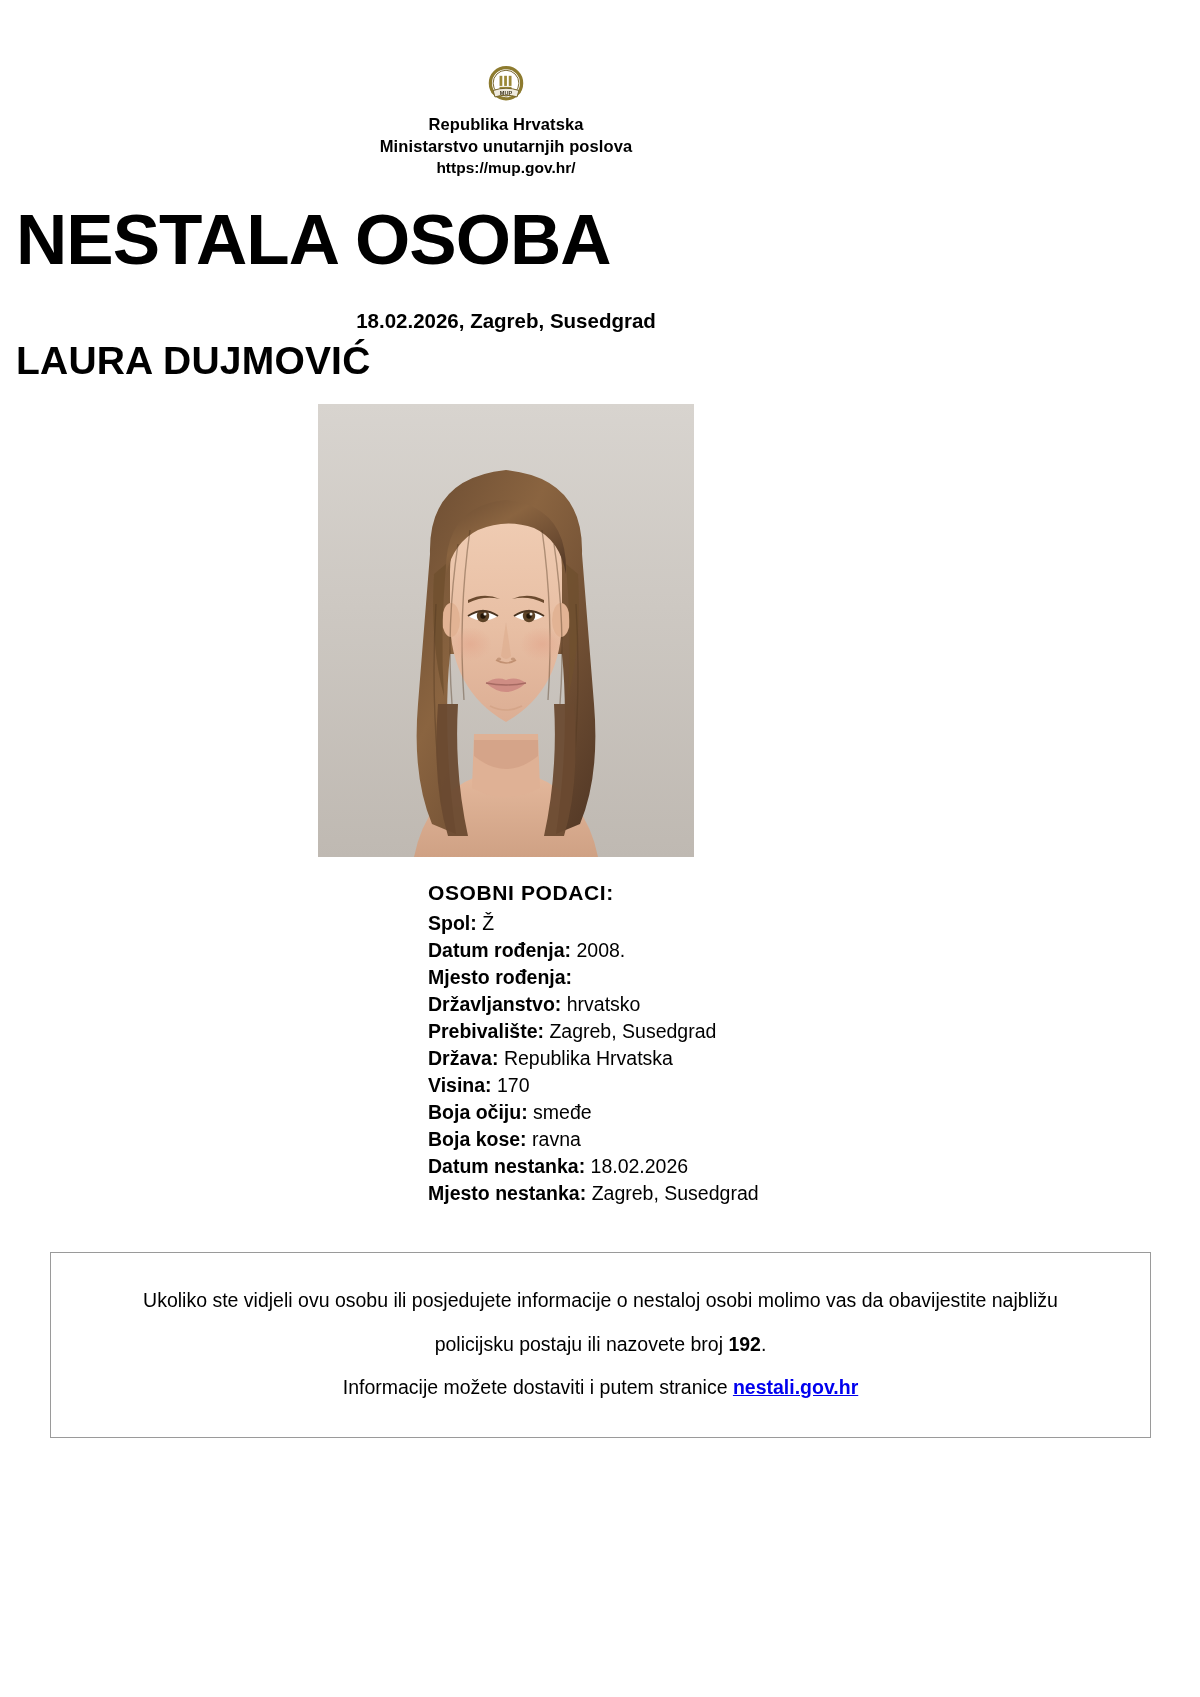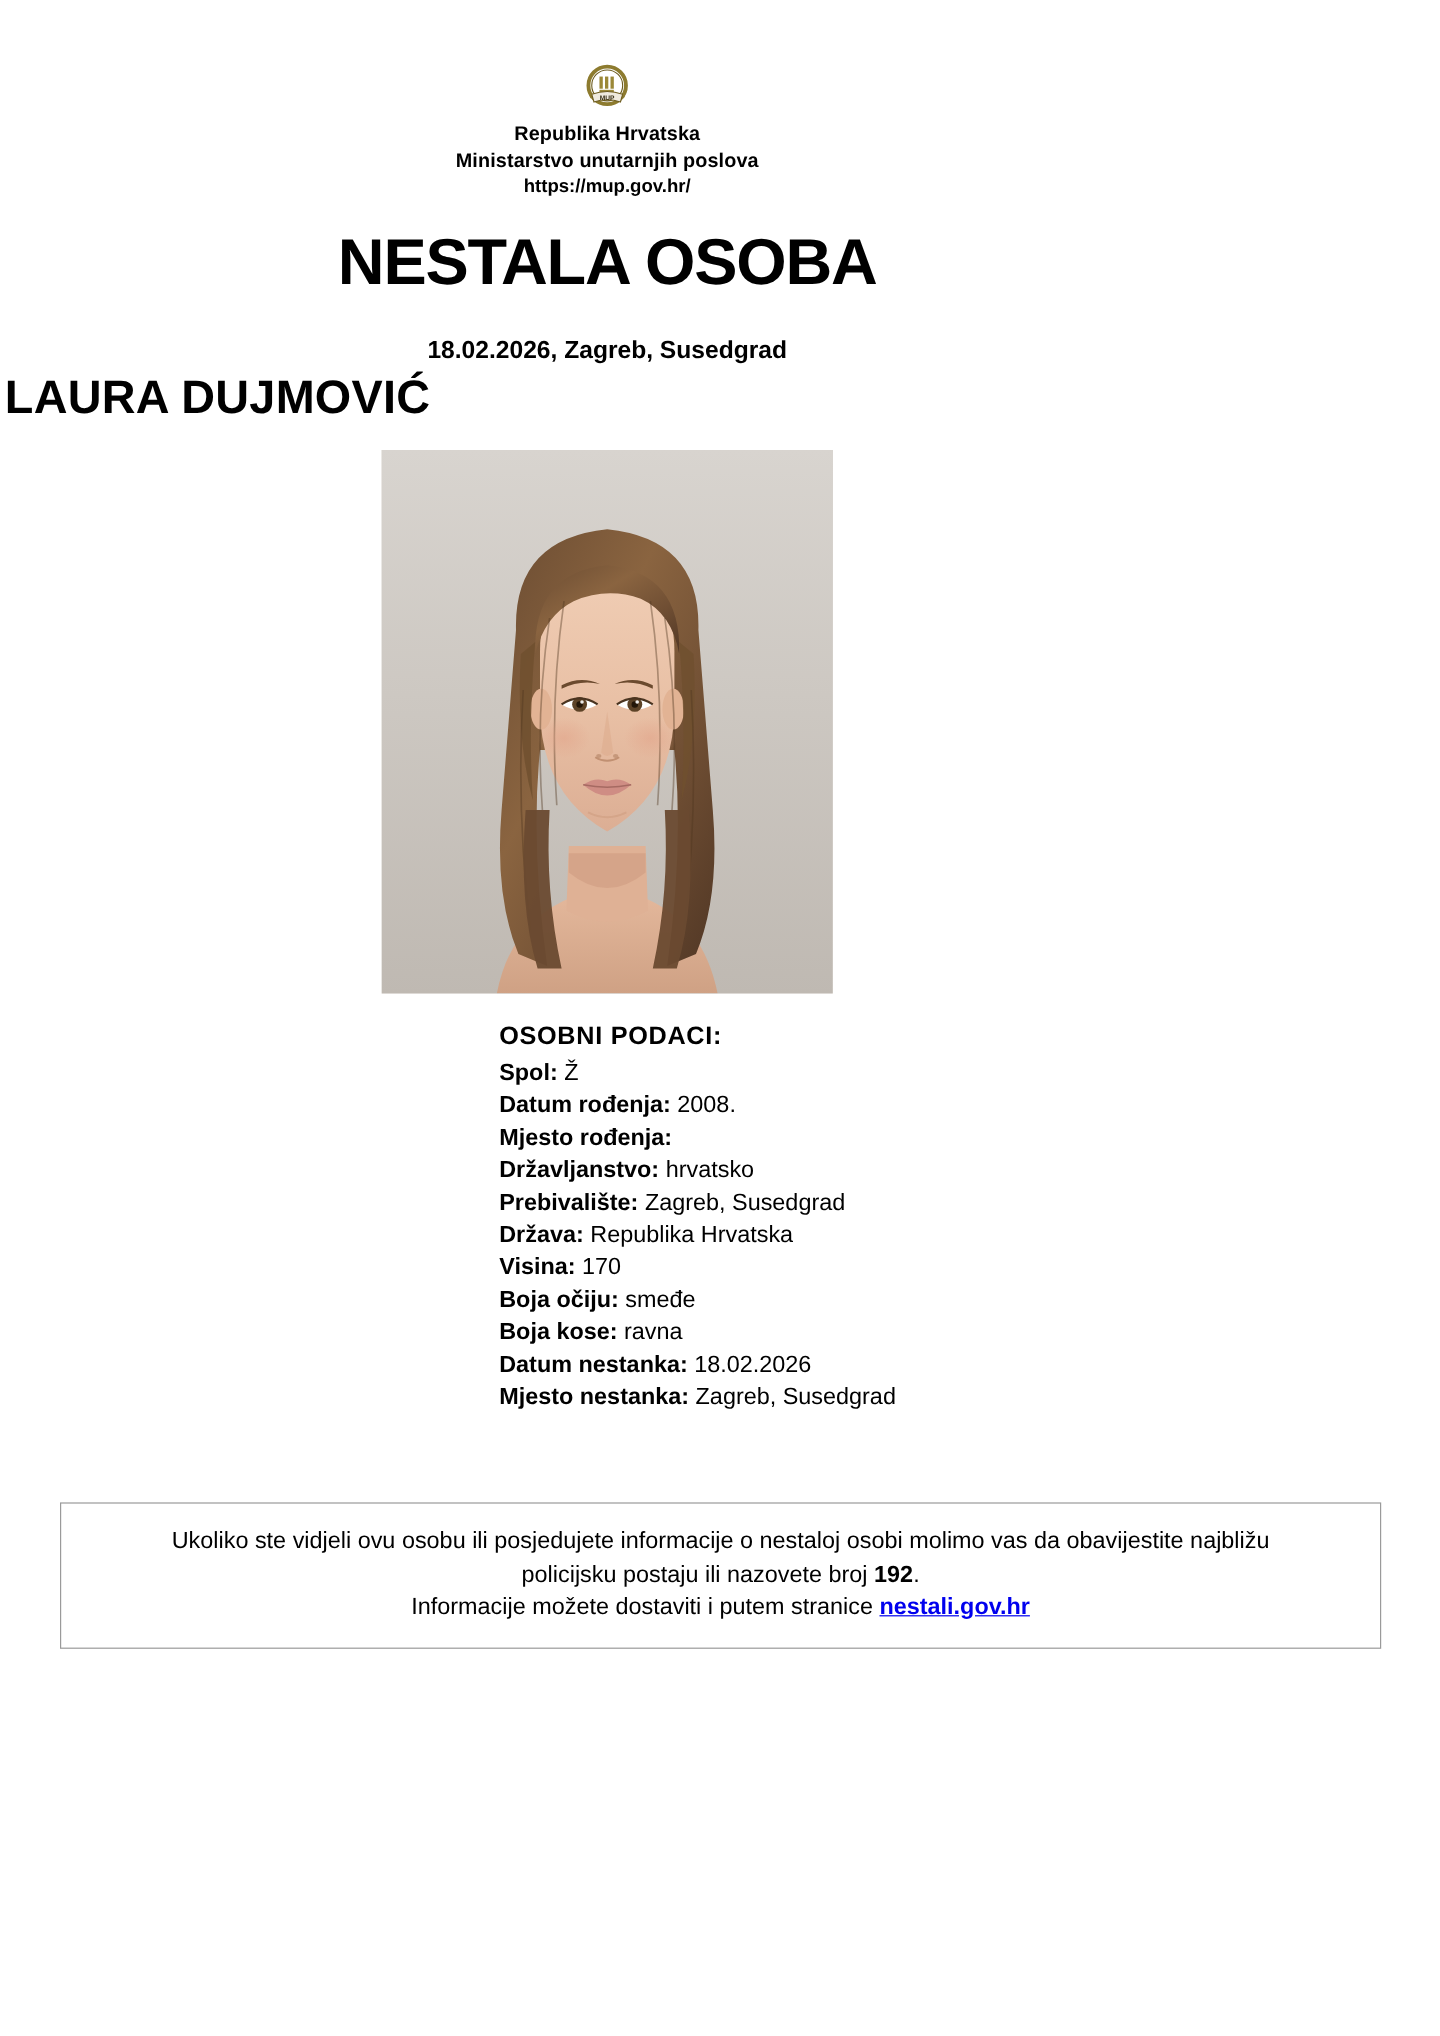--- a/index.html
+++ b/index.html
@@ -13,21 +13,21 @@
     height: 1697px;
     font-family: "Liberation Sans", sans-serif;
     color: #000000;
     position: relative;
     overflow: hidden;
   }
 
   .page {
     width: 1012px;
     height: 1697px;
-    padding: 4px;
+    padding: 16px;
     position: relative;
   }
 
   
   .header {
     text-align: center;
     padding-top: 46px;
   }
   .crest {
     width: 46px;
@@ -42,22 +42,21 @@
     letter-spacing: 0.1px;
   }
   .header-url {
     font-size: 15.5px;
     font-weight: bold;
     line-height: 1.33;
   }
 
   
   .main-title {
-    text-align: center;
-    font-size: 54px;
+    font-size: 71px;
     font-weight: bold;
     letter-spacing: -1px;
     margin-top: 26px;
     line-height: 1;
   }
 
   
   .subtitle {
     text-align: center;
     font-size: 20.5px;
@@ -111,21 +110,21 @@
   .notice {
     position: absolute;
     left: 50px;
     top: 1252px;
     width: 1101px;
     border: 1px solid #9a9a9a;
     padding: 18px 20px 19px 20px;
     text-align: center;
   }
   .notice p {
-    margin: 0;
+    margin: 16px;
     font-size: 19.5px;
     line-height: 1.42;
   }
   .notice b { font-weight: bold; }
   .notice .link {
     font-weight: bold;
     text-decoration: underline;
   }
 
   

